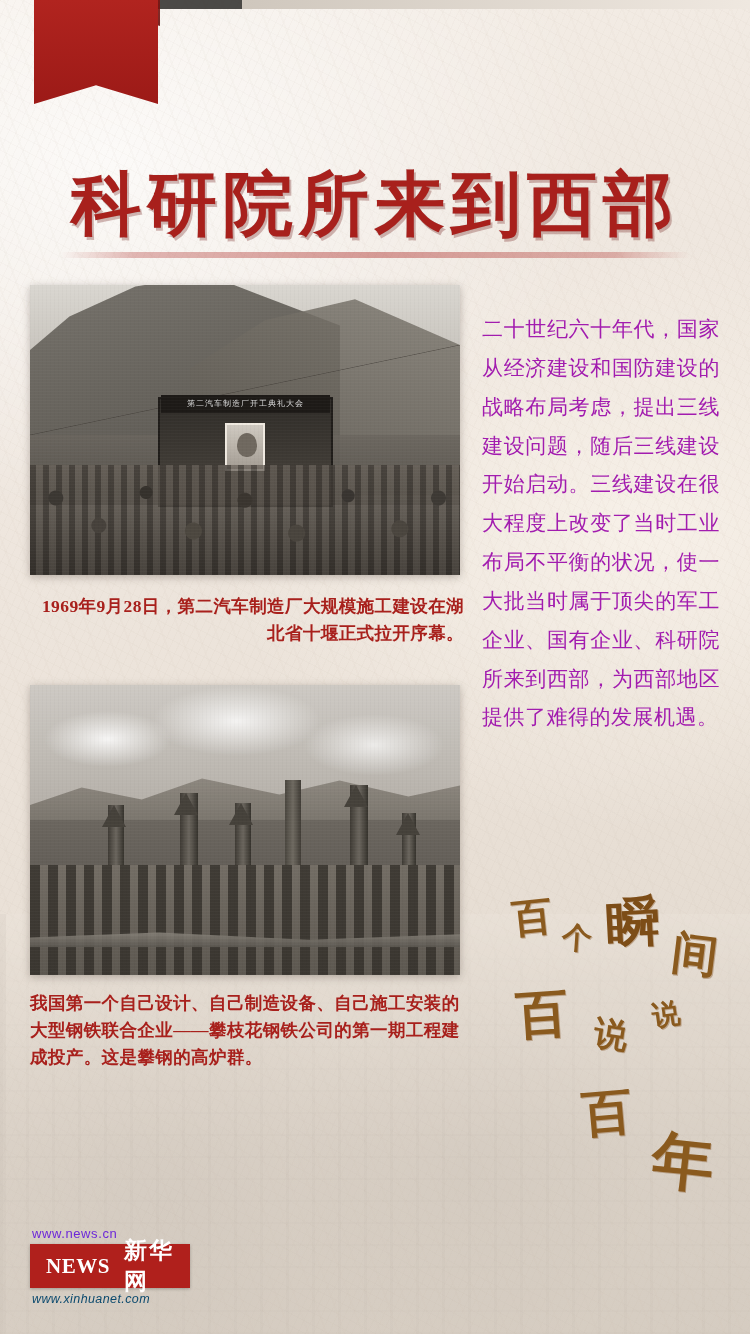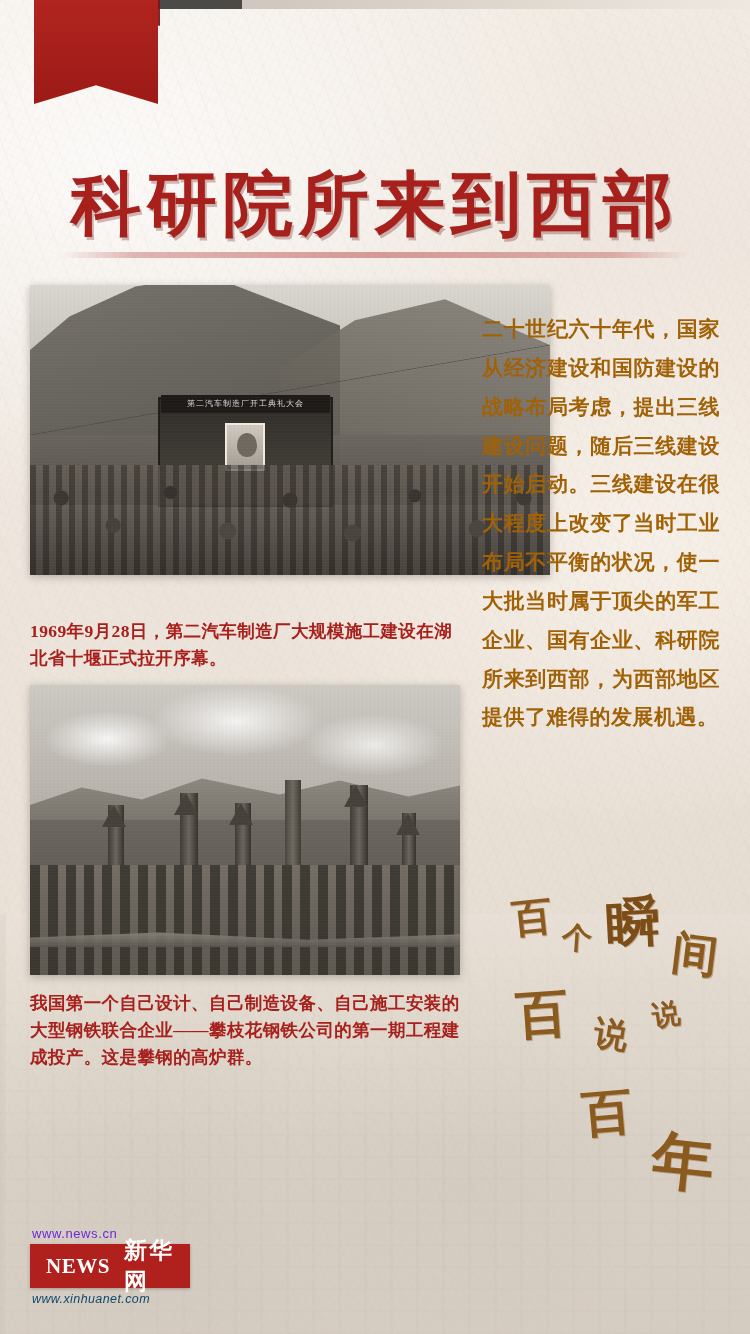--- a/index.html
+++ b/index.html
@@ -90,21 +90,21 @@
     opacity:.55;
   }
 
   
   .photo {
     position:absolute;
     background:#b7b0a8;
     box-shadow:0 2px 8px rgba(80,70,60,0.35);
     overflow:hidden;
   }
-  .photo-1 { left:30px; top:285px; width:520px; height:290px; }
+  .photo-1 { left:30px; top:285px; width:430px; height:290px; }
   .photo-2 { left:30px; top:685px; width:430px; height:290px; }
 
   
   .p1-sky { position:absolute; inset:0; background:linear-gradient(180deg,#d9d6d0 0%, #c3bfb8 30%, #aaa59d 55%, #8f8a82 100%); }
   .p1-hill-a{ position:absolute; left:-20px; top:-10px; width:330px; height:230px;
     background:linear-gradient(160deg,#6e6a63,#504d47);
     clip-path:polygon(0 40%, 18% 18%, 38% 5%, 60% 0, 100% 22%, 100% 100%, 0 100%); opacity:.92;}
   .p1-hill-b{ position:absolute; right:-30px; top:10px; width:300px; height:210px;
     background:linear-gradient(200deg,#7d786f,#5a564f);
     clip-path:polygon(0 35%, 25% 12%, 55% 2%, 100% 30%, 100% 100%, 0 100%); opacity:.85;}
@@ -170,28 +170,28 @@
     background:linear-gradient(180deg,#8a857c,#5d5952); opacity:.9;
     clip-path:polygon(0 40%, 30% 10%, 65% 55%, 100% 20%, 100% 100%, 0 100%);}
 
   
   .caption {
     position:absolute; left:30px; width:434px;
     color:#a8201c; font-size:17.5px; line-height:1.55;
     font-family:"Liberation Serif", serif; font-weight:bold;
     letter-spacing:0.4px;
   }
-  .caption-1 { top:618px; }
+  .caption-1 { top:593px;text-align:right; }
   .caption-2 { top:990px; }
 
   
   .body-text {
     position:absolute; left:482px; top:310px; width:238px;
-    color:#a16207; font-size:21px; line-height:1.85;
-    font-family:"Liberation Serif", serif; font-weight:bold;
+    color:#a21caf; font-size:21px; line-height:1.85;
+    font-family:"Liberation Serif", serif; font-weight:normal;
     text-align:justify; letter-spacing:0.5px;
   }
 
   
   .calli {
     position:absolute; right:18px; bottom:90px; width:230px; height:360px;
     color:#8a5a1e;
     font-family:"Liberation Serif", serif; font-weight:bold;
   }
   .calli span{ position:absolute; display:block;

